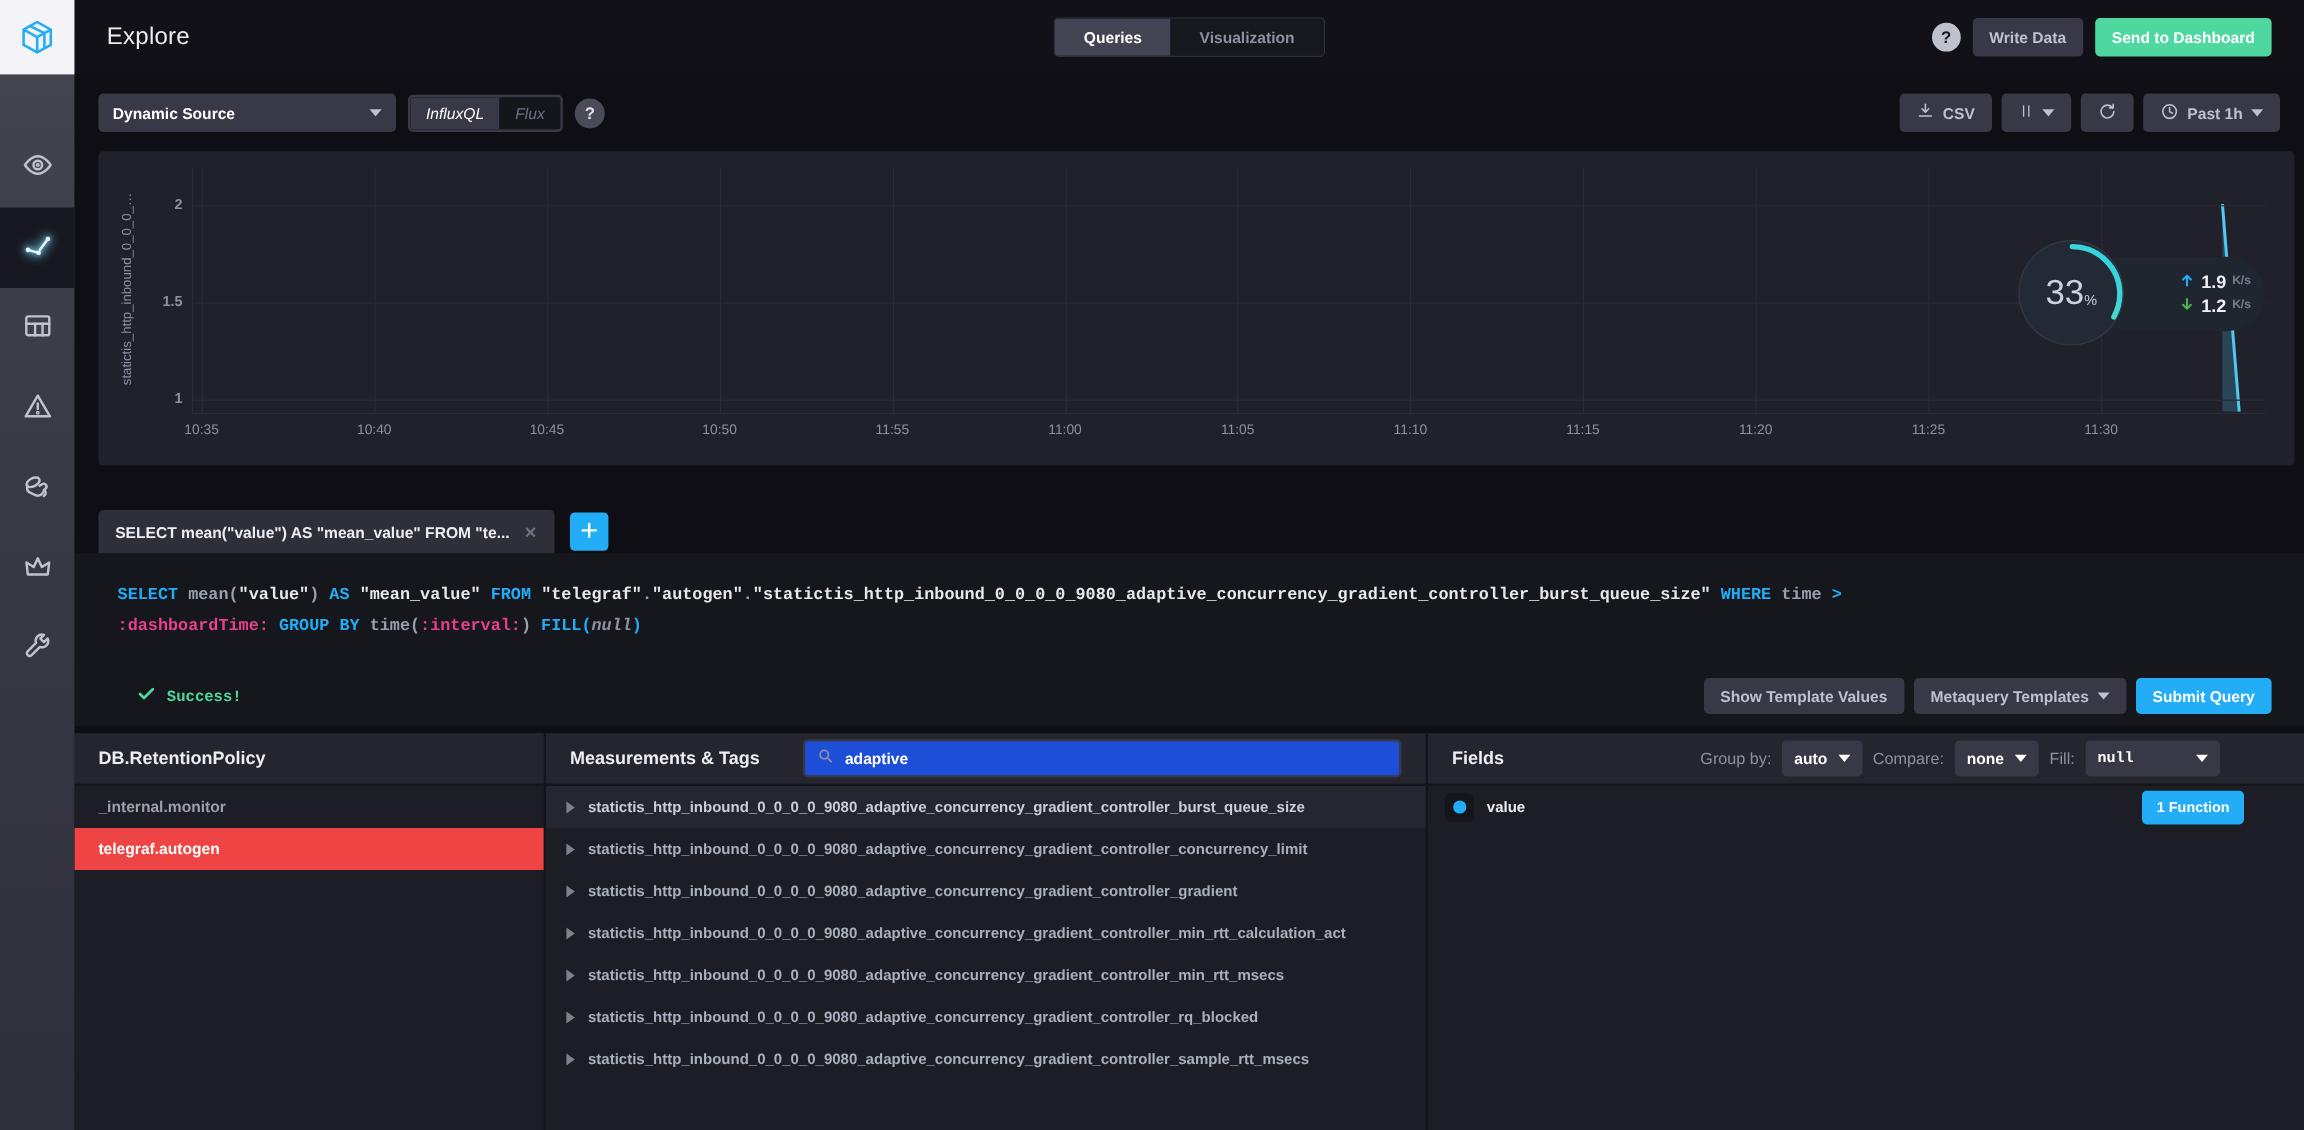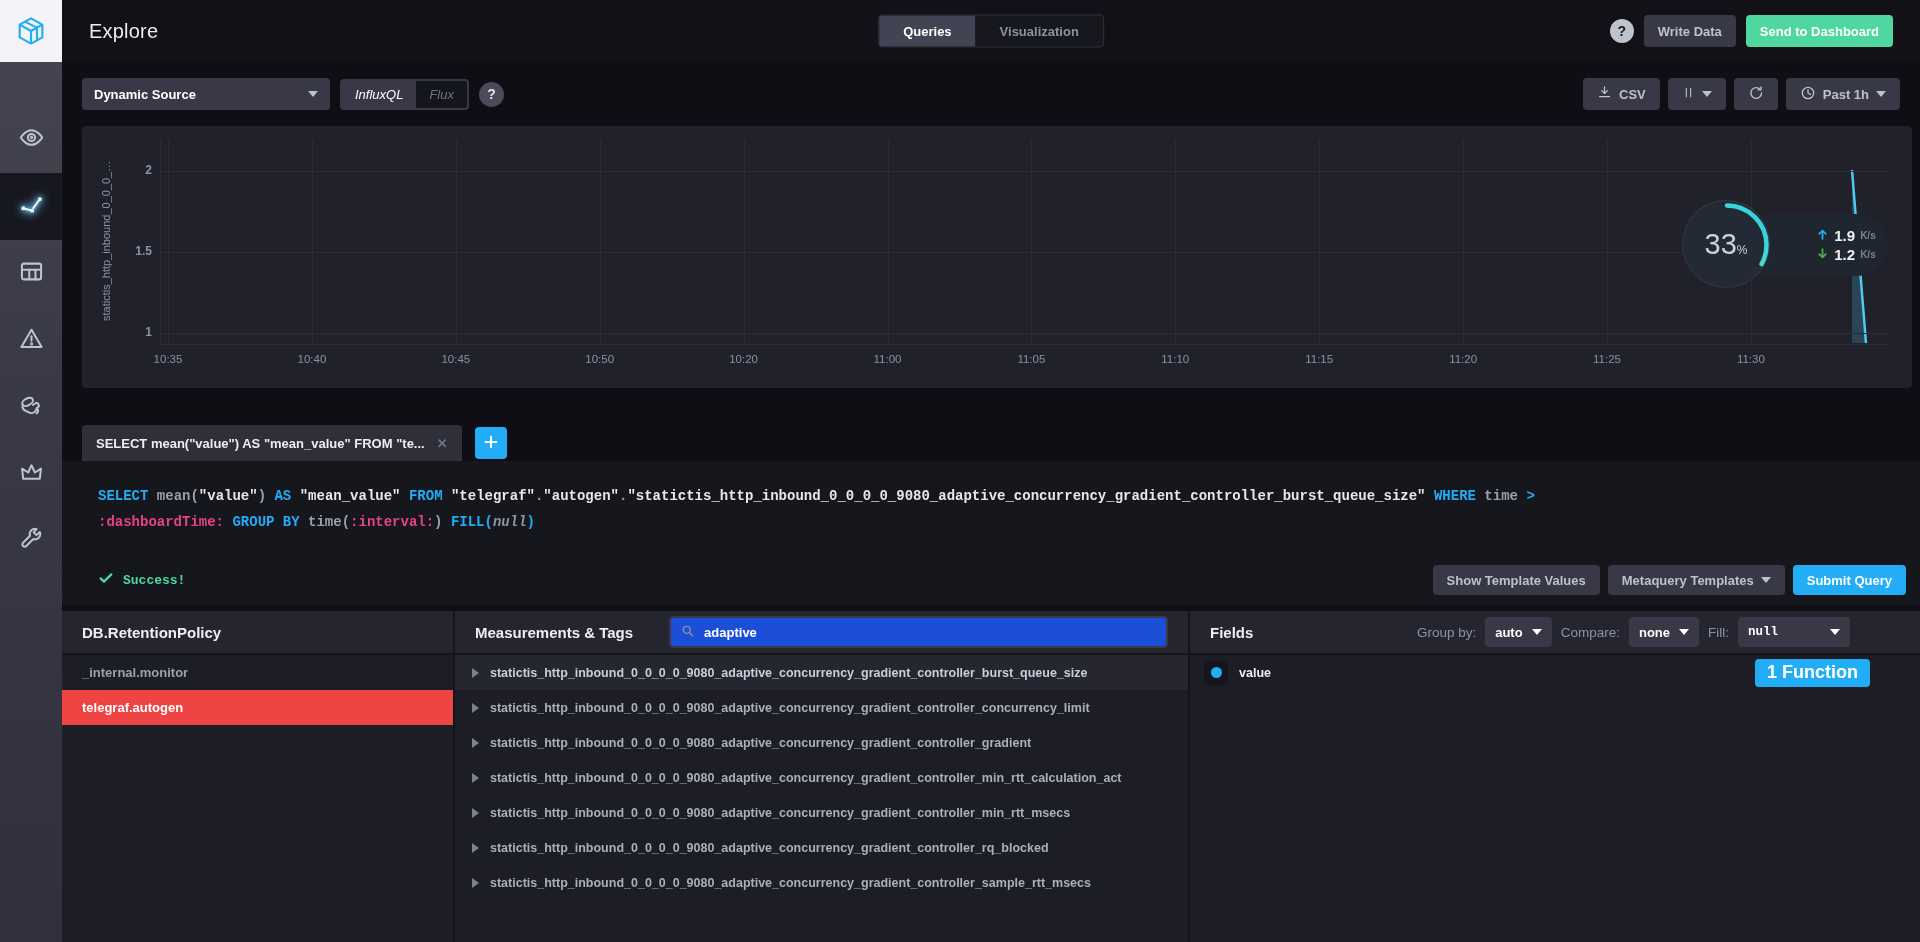--- a/index.html
+++ b/index.html
@@ -84,22 +84,22 @@
     display:flex; align-items:center; gap:12px; padding:0 14px; cursor:pointer; }
   .query-tab .tab-label { font-size:13px; font-weight:bold; color:#eceef2; }
   .tab-close { color:#6d7284; font-size:13px; font-weight:bold; cursor:pointer; }
   .add-tab { width:32px; height:32px; margin-bottom:2px; background:#22adf6; border-radius:4px; border:none;
     display:flex; align-items:center; justify-content:center; cursor:pointer; }
   .editor-wrap { position:absolute; left:62px; top:461px; right:0; height:144px; background:#16161d; }
   .code { padding:22px 40px 0 36px; font-family:"Liberation Mono", monospace; font-size:14px;
     font-weight:bold; line-height:26px; white-space:pre-wrap; word-break:break-all; color:#e8e8ea; }
   .kw { color:#22adf6; } .fn { color:#9a9fad; } .str { color:#e8e8ea; }
   .tpl { color:#e7418e; } .nul { color:#8e91a1; font-style:italic; } .op { color:#22adf6; }
-  .status-row { position:absolute; left:0; right:0; bottom:0; height:50px;
-    display:flex; align-items:center; padding:0 14px 0 36px; }
+  .status-row { position:absolute; left:16px; right:0; bottom:0; height:50px;
+    display:flex; align-items:center; padding:0 27px 0 36px; }
   .success { display:flex; align-items:center; gap:9px; color:#4ed8a0;
     font-family:"Liberation Mono", monospace; font-size:13px; font-weight:bold; }
   .status-btns { margin-left:auto; display:flex; align-items:center; gap:8px; }
 
   
   .schema { position:absolute; left:62px; top:611px; right:0; bottom:0; background:#1d1d25; display:flex; }
   .col { display:flex; flex-direction:column; }
   .col1 { width:393px; border-right:2px solid #14141b; }
   .col2 { width:735px; border-right:2px solid #14141b; }
   .col3 { flex:1; }
@@ -122,21 +122,21 @@
   .mini-drop { height:30px; background:#383846; border-radius:4px; display:flex; align-items:center;
     gap:9px; padding:0 10px; color:#fff; font-size:13px; font-weight:bold; cursor:pointer; }
   .mini-drop.wide { width:112px; } .mini-drop.wide .caret-down { margin-left:auto; }
   .mono { font-family:"Liberation Mono", monospace; font-size:12.5px; }
   .field-row { height:35px; display:flex; align-items:center; gap:11px; padding:0 14px; }
   .field-dot-box { width:24px; height:24px; border-radius:5px; background:#15151c;
     display:flex; align-items:center; justify-content:center; cursor:pointer; }
   .field-dot { width:11px; height:11px; border-radius:50%; background:#22adf6; }
   .field-label { font-size:12.5px; font-weight:bold; color:#eceef2; }
   .func-btn { margin-left:auto; margin-right:36px; height:28px; padding:0 12px; border:none; border-radius:4px;
-    background:#22adf6; color:#fff; font-family:inherit; font-size:18px; font-weight:bold; cursor:pointer; }
+    background:#22adf6; color:#fff; font-family:inherit; font-size:12px; font-weight:bold; cursor:pointer; }
 </style>
 </head>
 <body>
 
 <aside class="sidebar">
   <div class="logo">
     <svg width="32" height="32" viewBox="0 0 24 24" fill="none" stroke="#22adf6" stroke-width="1.6" stroke-linejoin="round">
       <polygon points="12,2.5 20.5,7.2 20.5,16.8 12,21.5 3.5,16.8 3.5,7.2"></polygon>
       <polyline points="3.5,7.2 12,12 20.5,7.2"></polyline>
       <line x1="12" y1="12" x2="12" y2="21.5"></line>
@@ -300,21 +300,21 @@
   <div id="yticks">
       <div class="ytick" style="top: 37px;">2</div>
       <div class="ytick" style="top: 118px;">1.5</div>
       <div class="ytick" style="top: 199px;">1</div>
     </div>
   <div id="xticks">
       <div class="xtick" style="left: 86px;">10:35</div>
       <div class="xtick" style="left: 229.9px;">10:40</div>
       <div class="xtick" style="left: 373.8px;">10:45</div>
       <div class="xtick" style="left: 517.7px;">10:50</div>
-      <div class="xtick" style="left: 661.6px;">10:20</div>
+      <div class="xtick" style="left: 661.6px;">11:55</div>
       <div class="xtick" style="left: 805.5px;">11:00</div>
       <div class="xtick" style="left: 949.4px;">11:05</div>
       <div class="xtick" style="left: 1093.3px;">11:10</div>
       <div class="xtick" style="left: 1237.2px;">11:15</div>
       <div class="xtick" style="left: 1381.1px;">11:20</div>
       <div class="xtick" style="left: 1525px;">11:25</div>
       <div class="xtick" style="left: 1668.9px;">11:30</div>
     </div>
 
   <div class="speed-pill">

